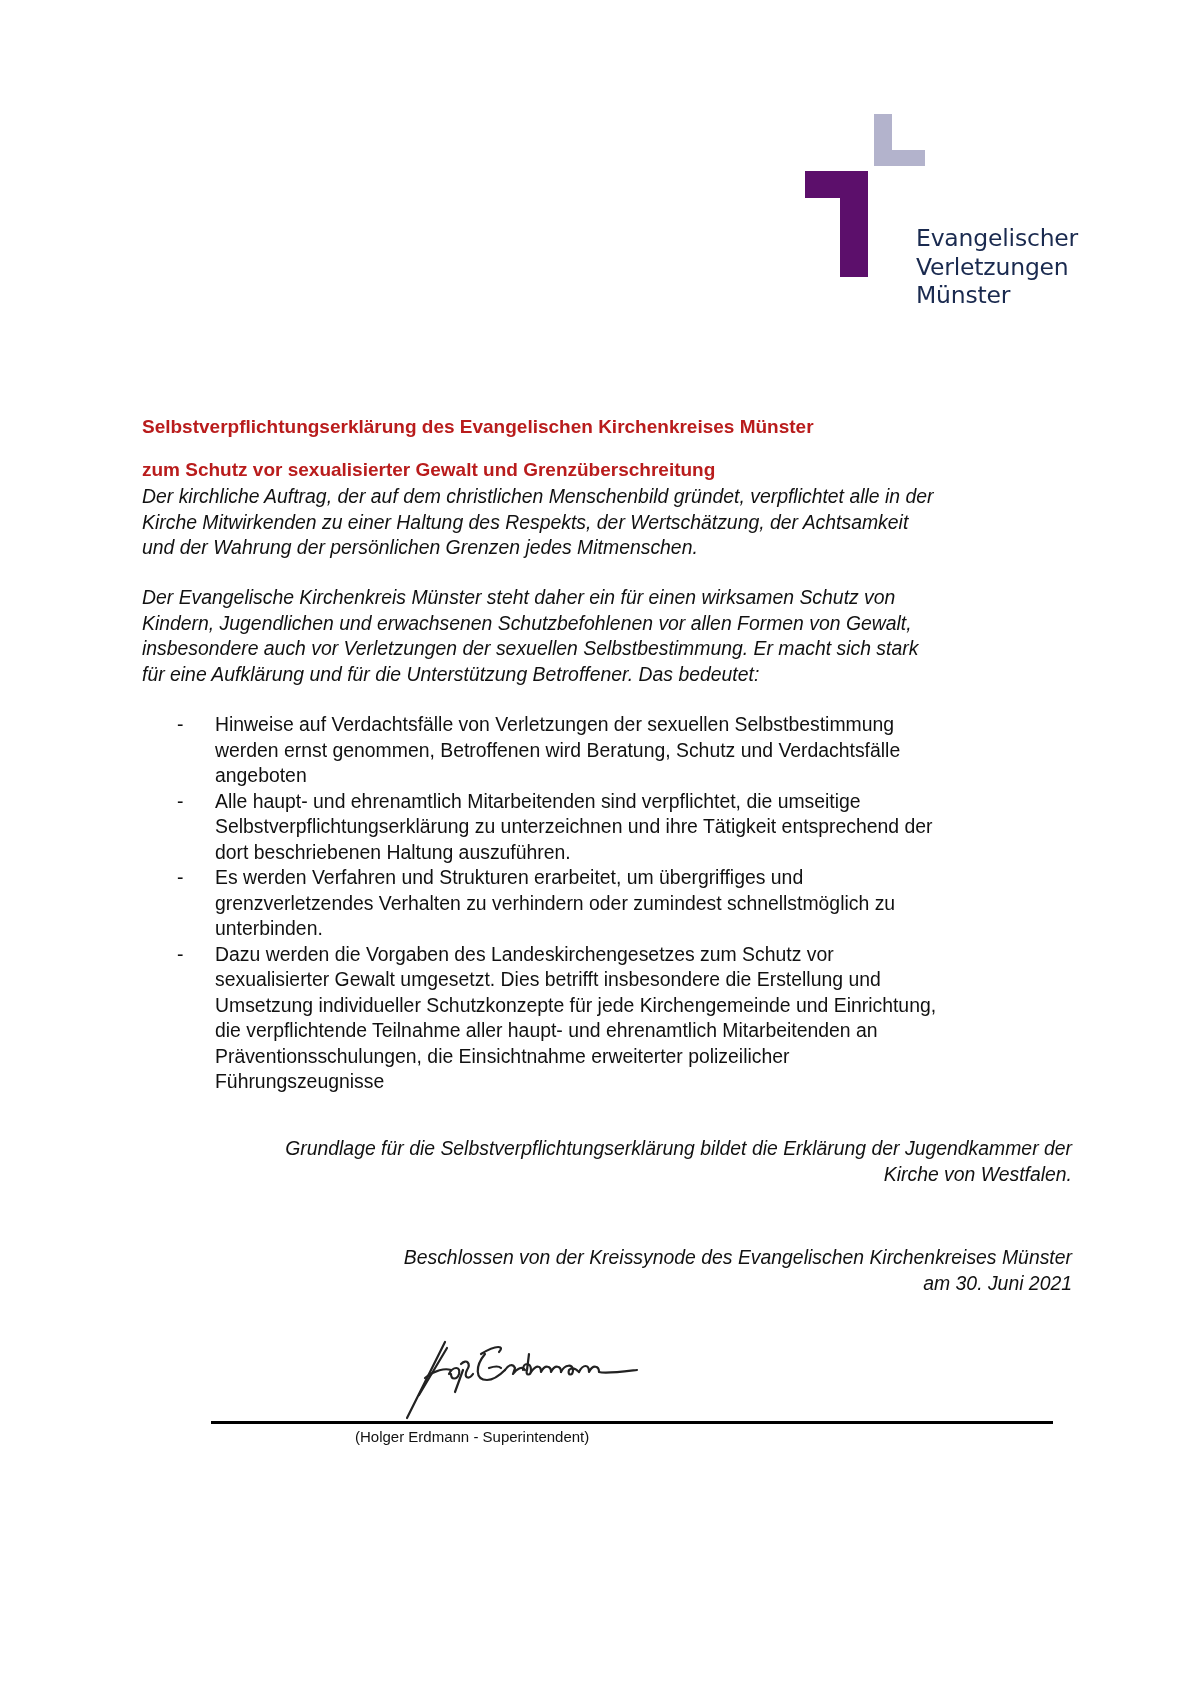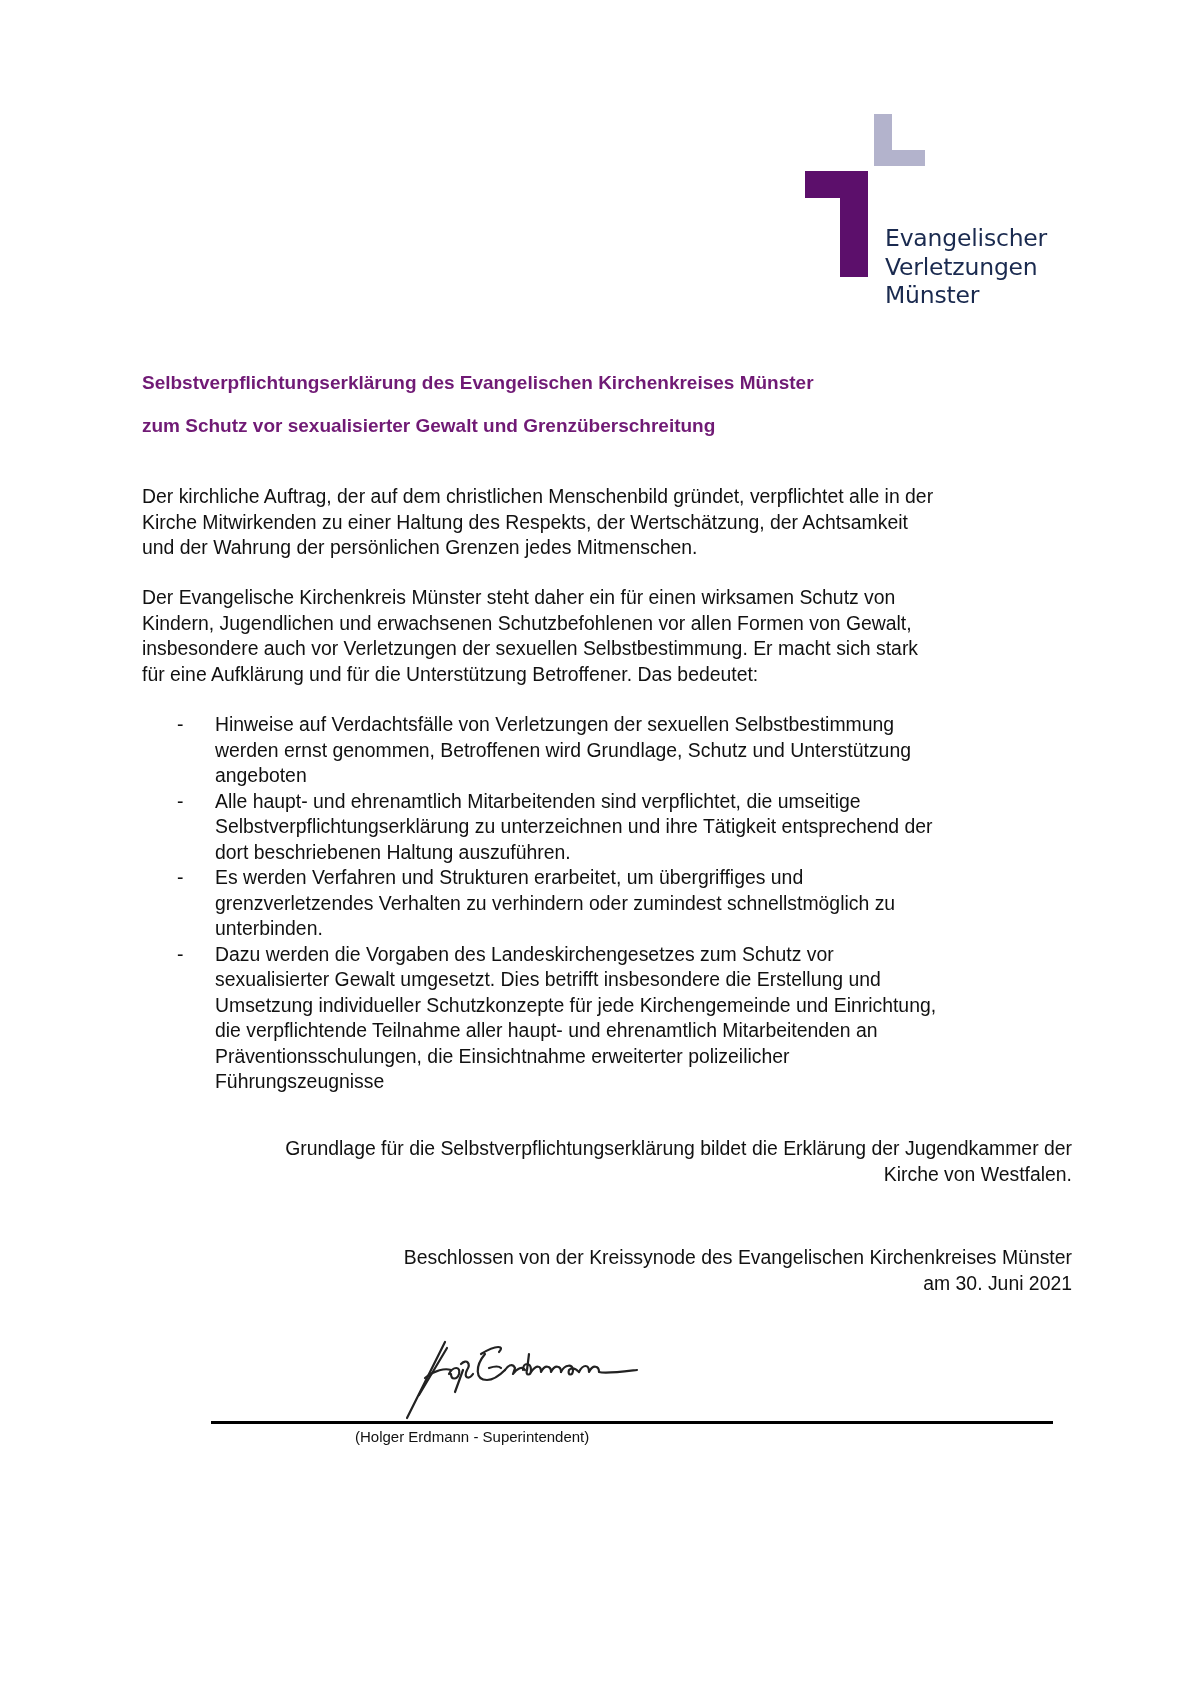--- a/index.html
+++ b/index.html
@@ -7,29 +7,29 @@
            font-family: "Liberation Sans", sans-serif; color: #111111; }
 
     
     .logo { position: absolute; left: 0; top: 0; width: 1190px; height: 320px; }
     .logo-grey-v { position: absolute; left: 874px; top: 114px; width: 18px; height: 52px; background: #b3b3cc; }
     .logo-grey-h { position: absolute; left: 874px; top: 150px; width: 51px; height: 16px; background: #b3b3cc; }
     .logo-purple-h { position: absolute; left: 805px; top: 171px; width: 63px; height: 27px; background: #5c0f6b; }
     .logo-purple-v { position: absolute; left: 840px; top: 171px; width: 28px; height: 106px; background: #5c0f6b; }
     .logo-text { position: absolute; left: 885px; top: 224px; font-family: "DejaVu Sans", sans-serif;
                  font-size: 23.5px; line-height: 28.5px; color: #1a2a4f; letter-spacing: -0.2px; }
-    .logo-text div { white-space: nowrap; }
+    .logo-text div { white-space: nowrap; margin-left: 31px; }
 
     
-    .heading { position: absolute; left: 142px; font-weight: bold; font-size: 19px; white-space: nowrap; color: #701a75; }
+    .heading { position: absolute; left: 142px; font-weight: bold; font-size: 19px; white-space: nowrap; color: #b91c1c; margin-top: 44px; }
     .h1 { top: 372px; }
     .h2 { top: 415px; }
 
     
-    .para { position: absolute; left: 142px; width: 930px; font-size: 19.4px; line-height: 25.5px; }
+    .para { position: absolute; left: 142px; width: 930px; font-size: 19.4px; line-height: 25.5px; font-style: italic; }
     .para div { white-space: nowrap; }
     .p1 { top: 484px; }
     .p2 { top: 585px; }
     .p3 { top: 1136px; text-align: right; }
     .p4 { top: 1245px; text-align: right; }
 
     
     .bullets { position: absolute; left: 142px; top: 712px; width: 940px; font-size: 19.4px; line-height: 25.5px; }
     .bullet { position: relative; padding-left: 73px; }
     .bullet .dash { position: absolute; left: 35px; top: 0; }
@@ -69,21 +69,21 @@
   <div>Kindern, Jugendlichen und erwachsenen Schutzbefohlenen vor allen Formen von Gewalt,</div>
   <div>insbesondere auch vor Verletzungen der sexuellen Selbstbestimmung. Er macht sich stark</div>
   <div>für eine Aufklärung und für die Unterstützung Betroffener. Das bedeutet:</div>
 </div>
 
 <div class="bullets">
   <div class="bullet">
     <span class="dash">-</span>
     <div class="lines">
       <div>Hinweise auf Verdachtsfälle von Verletzungen der sexuellen Selbstbestimmung</div>
-      <div>werden ernst genommen, Betroffenen wird Grundlage, Schutz und Unterstützung</div>
+      <div>werden ernst genommen, Betroffenen wird Beratung, Schutz und Verdachtsfälle</div>
       <div>angeboten</div>
     </div>
   </div>
   <div class="bullet">
     <span class="dash">-</span>
     <div class="lines">
       <div>Alle haupt- und ehrenamtlich Mitarbeitenden sind verpflichtet, die umseitige</div>
       <div>Selbstverpflichtungserklärung zu unterzeichnen und ihre Tätigkeit entsprechend der</div>
       <div>dort beschriebenen Haltung auszuführen.</div>
     </div>

